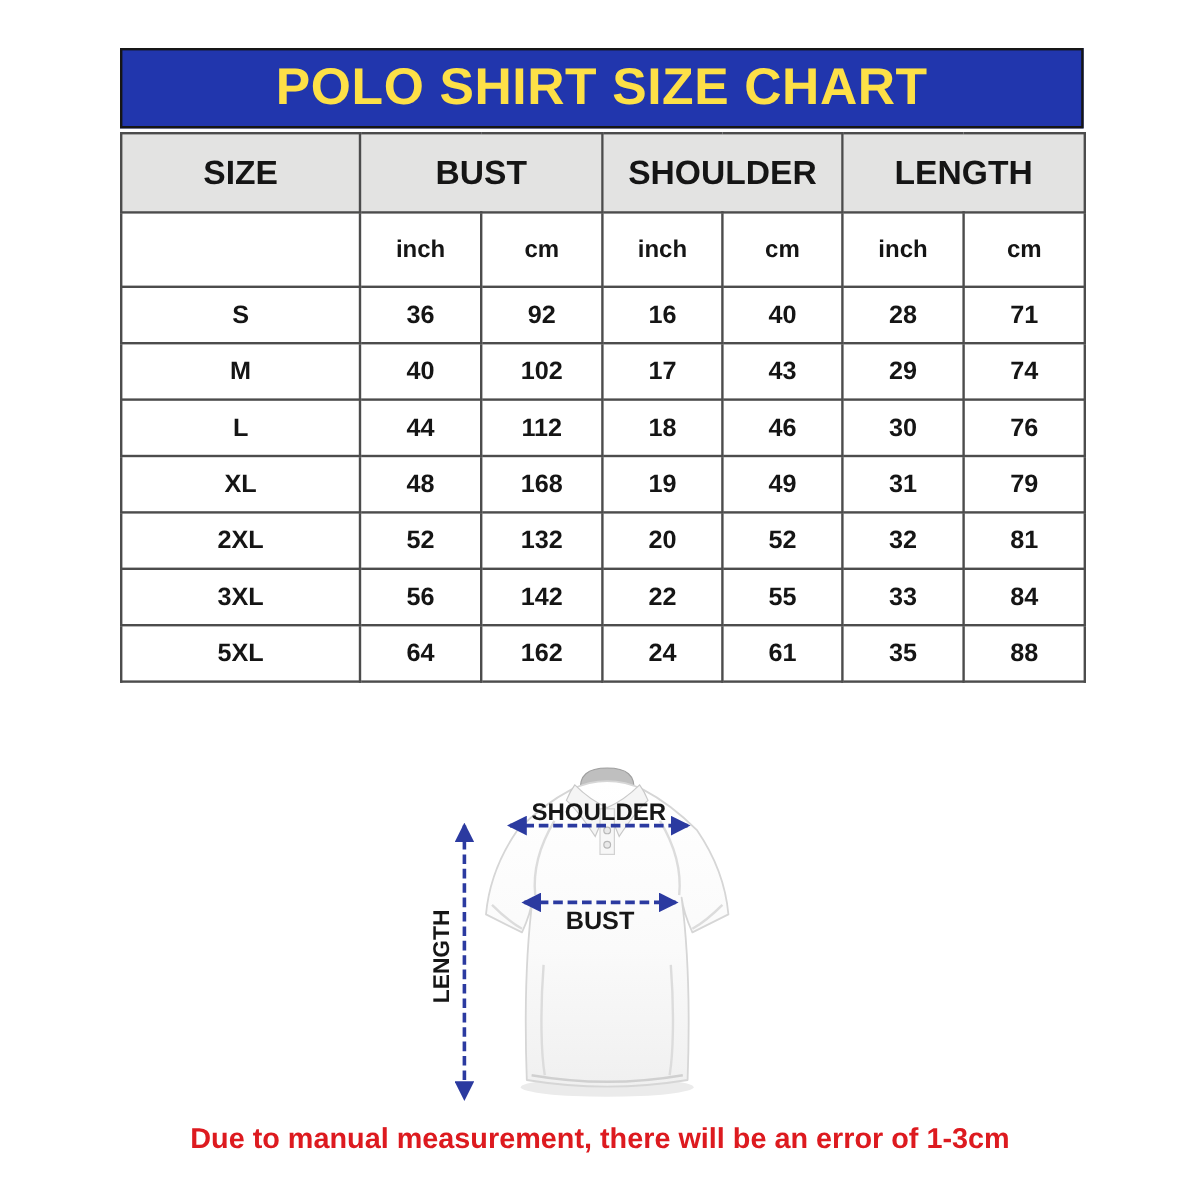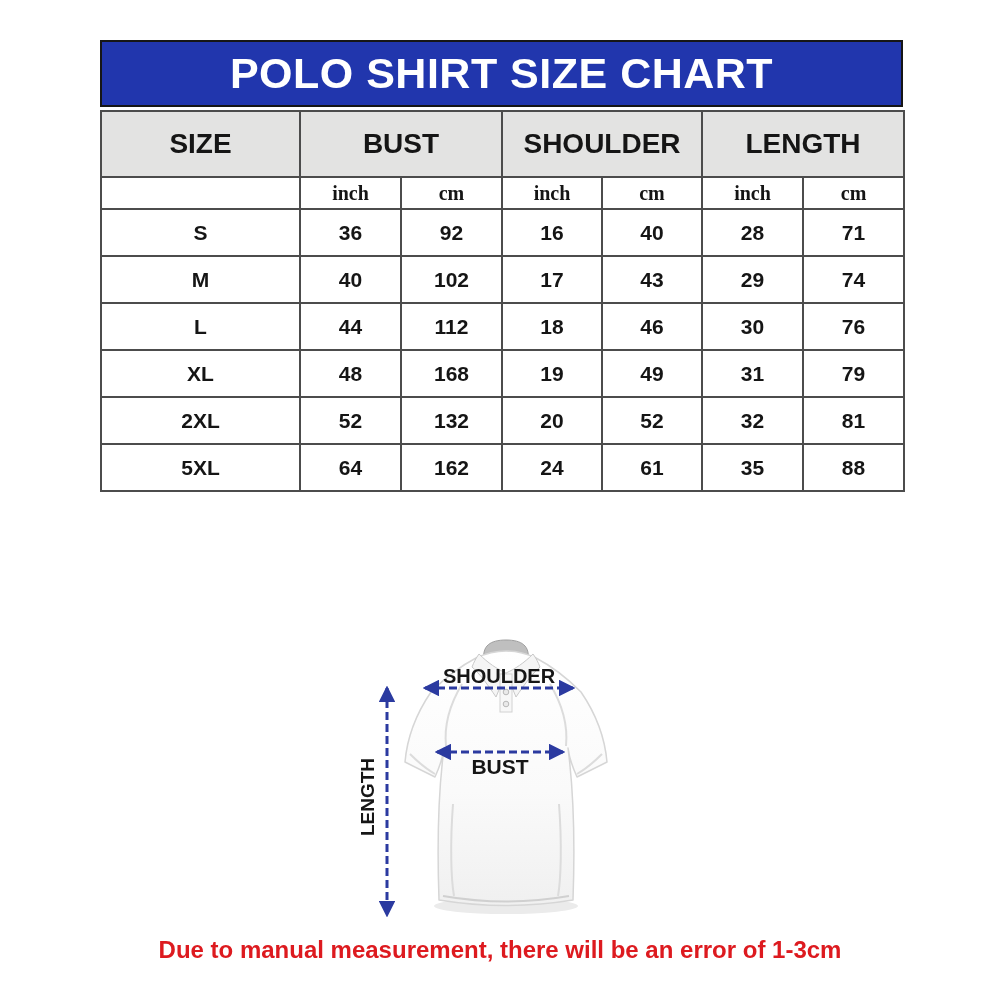--- a/index.html
+++ b/index.html
@@ -13,40 +13,40 @@
   body{font-family:"Liberation Sans", sans-serif;}
   .page{position:relative;width:1000px;height:1000px;background:#ffffff;overflow:hidden;}
 
   
   .title-bar{
     position:absolute;left:100px;top:40px;width:803px;height:67px;
     box-sizing:border-box;border:2px solid #161616;background:var(--header-blue);
     display:flex;align-items:center;justify-content:center;
   }
   .title-bar span{
-    color:#ffffff;font-size:43px;font-weight:700;letter-spacing:.5px;white-space:nowrap;
+    color:#fde047;font-size:43px;font-weight:700;letter-spacing:.5px;white-space:nowrap;
   }
 
   
   table.size-table{
     position:absolute;left:100px;top:110px;width:803px;
     border-collapse:collapse;table-layout:fixed;
     border:2px solid #353535;
   }
   table.size-table th, table.size-table td{
     border:2px solid var(--border-gray);
     text-align:center;vertical-align:middle;
     color:#151515;overflow:hidden;white-space:nowrap;
   }
   tr.row-main{height:66px;}
   tr.row-main th{
     background:var(--header-gray);
     font-size:28px;font-weight:700;
   }
-  tr.row-units{height:32px;font-family:Liberation Serif, serif;}
+  tr.row-units{height:62px;}
   tr.row-units td{font-size:20px;font-weight:700;background:#ffffff;}
   tbody.data-rows tr{height:47px;background:#ffffff;}
   td.sz{font-size:21px;font-weight:700;}
   td.val{font-size:21px;font-weight:700;color:#1d1d1d;}
 
   
   .shirt-svg{position:absolute;left:358px;top:634px;}
   .dim-line{stroke:var(--arrow-blue);stroke-width:3;stroke-dasharray:8 4;fill:none;}
   .dim-text{font-family:"Liberation Sans",sans-serif;font-weight:700;fill:#161616;}
 
@@ -130,20 +130,29 @@
         <td class="val">79</td>
       </tr>
       <tr>
         <td class="sz">2XL</td>
         <td class="val">52</td>
         <td class="val">132</td>
         <td class="val">20</td>
         <td class="val">52</td>
         <td class="val">32</td>
         <td class="val">81</td>
+      </tr>
+      <tr>
+        <td class="sz">3XL</td>
+        <td class="val">56</td>
+        <td class="val">142</td>
+        <td class="val">22</td>
+        <td class="val">55</td>
+        <td class="val">33</td>
+        <td class="val">84</td>
       </tr>
       <tr>
         <td class="sz">5XL</td>
         <td class="val">64</td>
         <td class="val">162</td>
         <td class="val">24</td>
         <td class="val">61</td>
         <td class="val">35</td>
         <td class="val">88</td>
       </tr>

